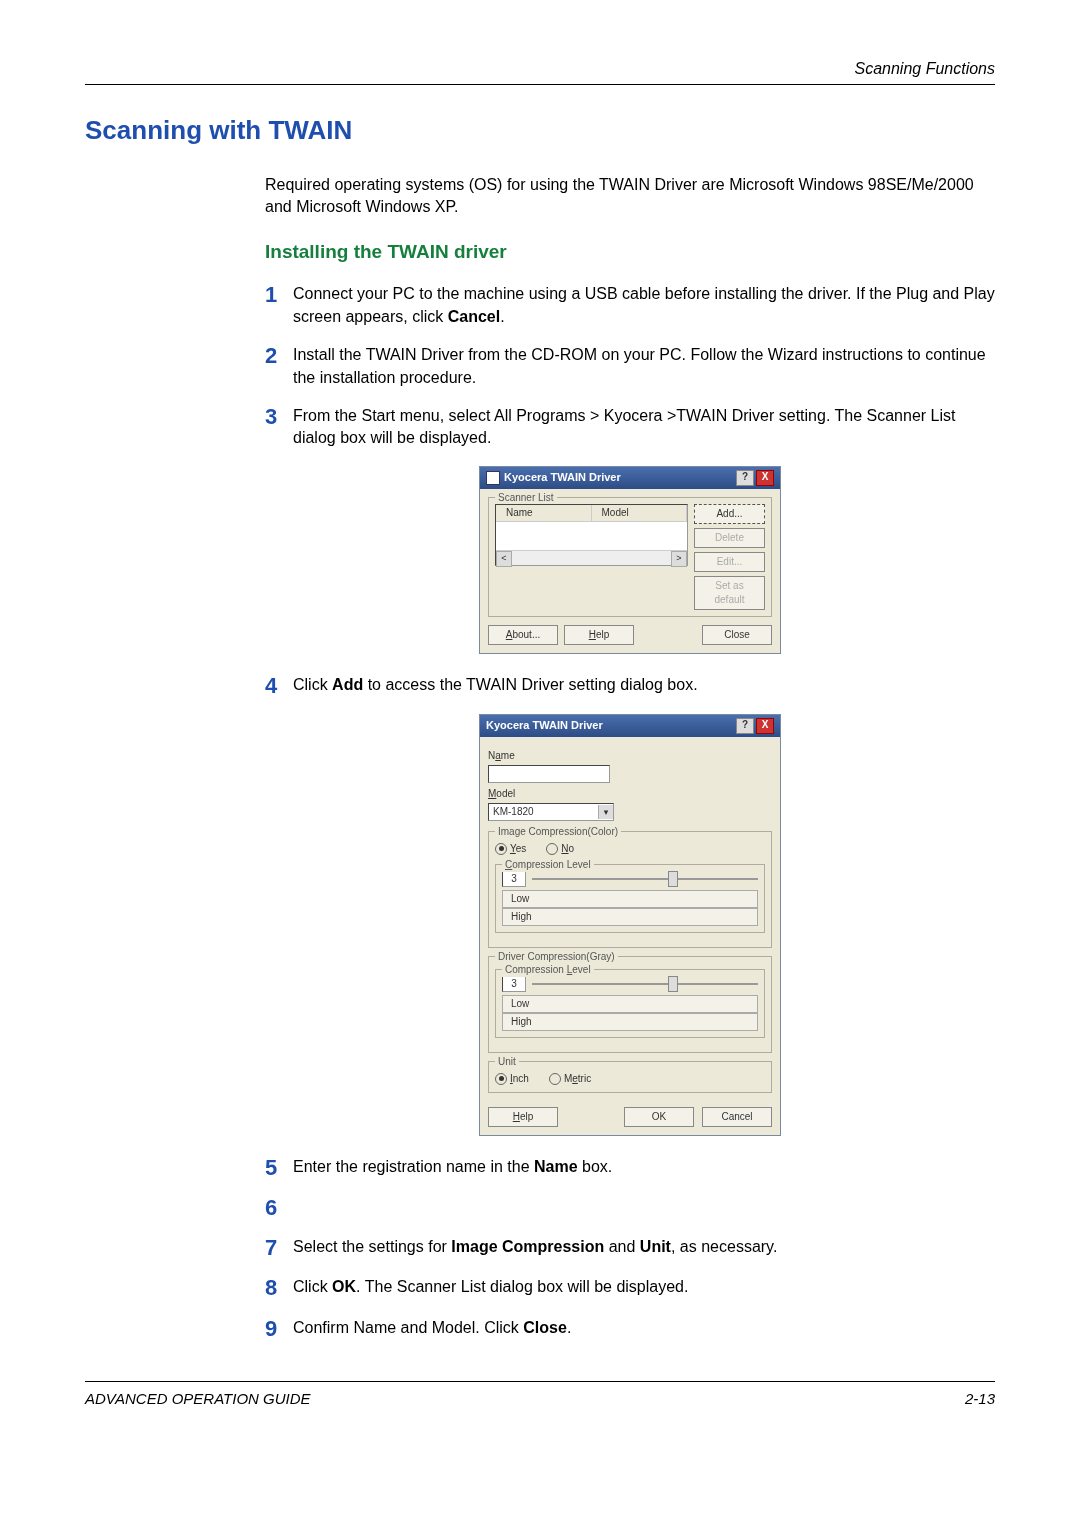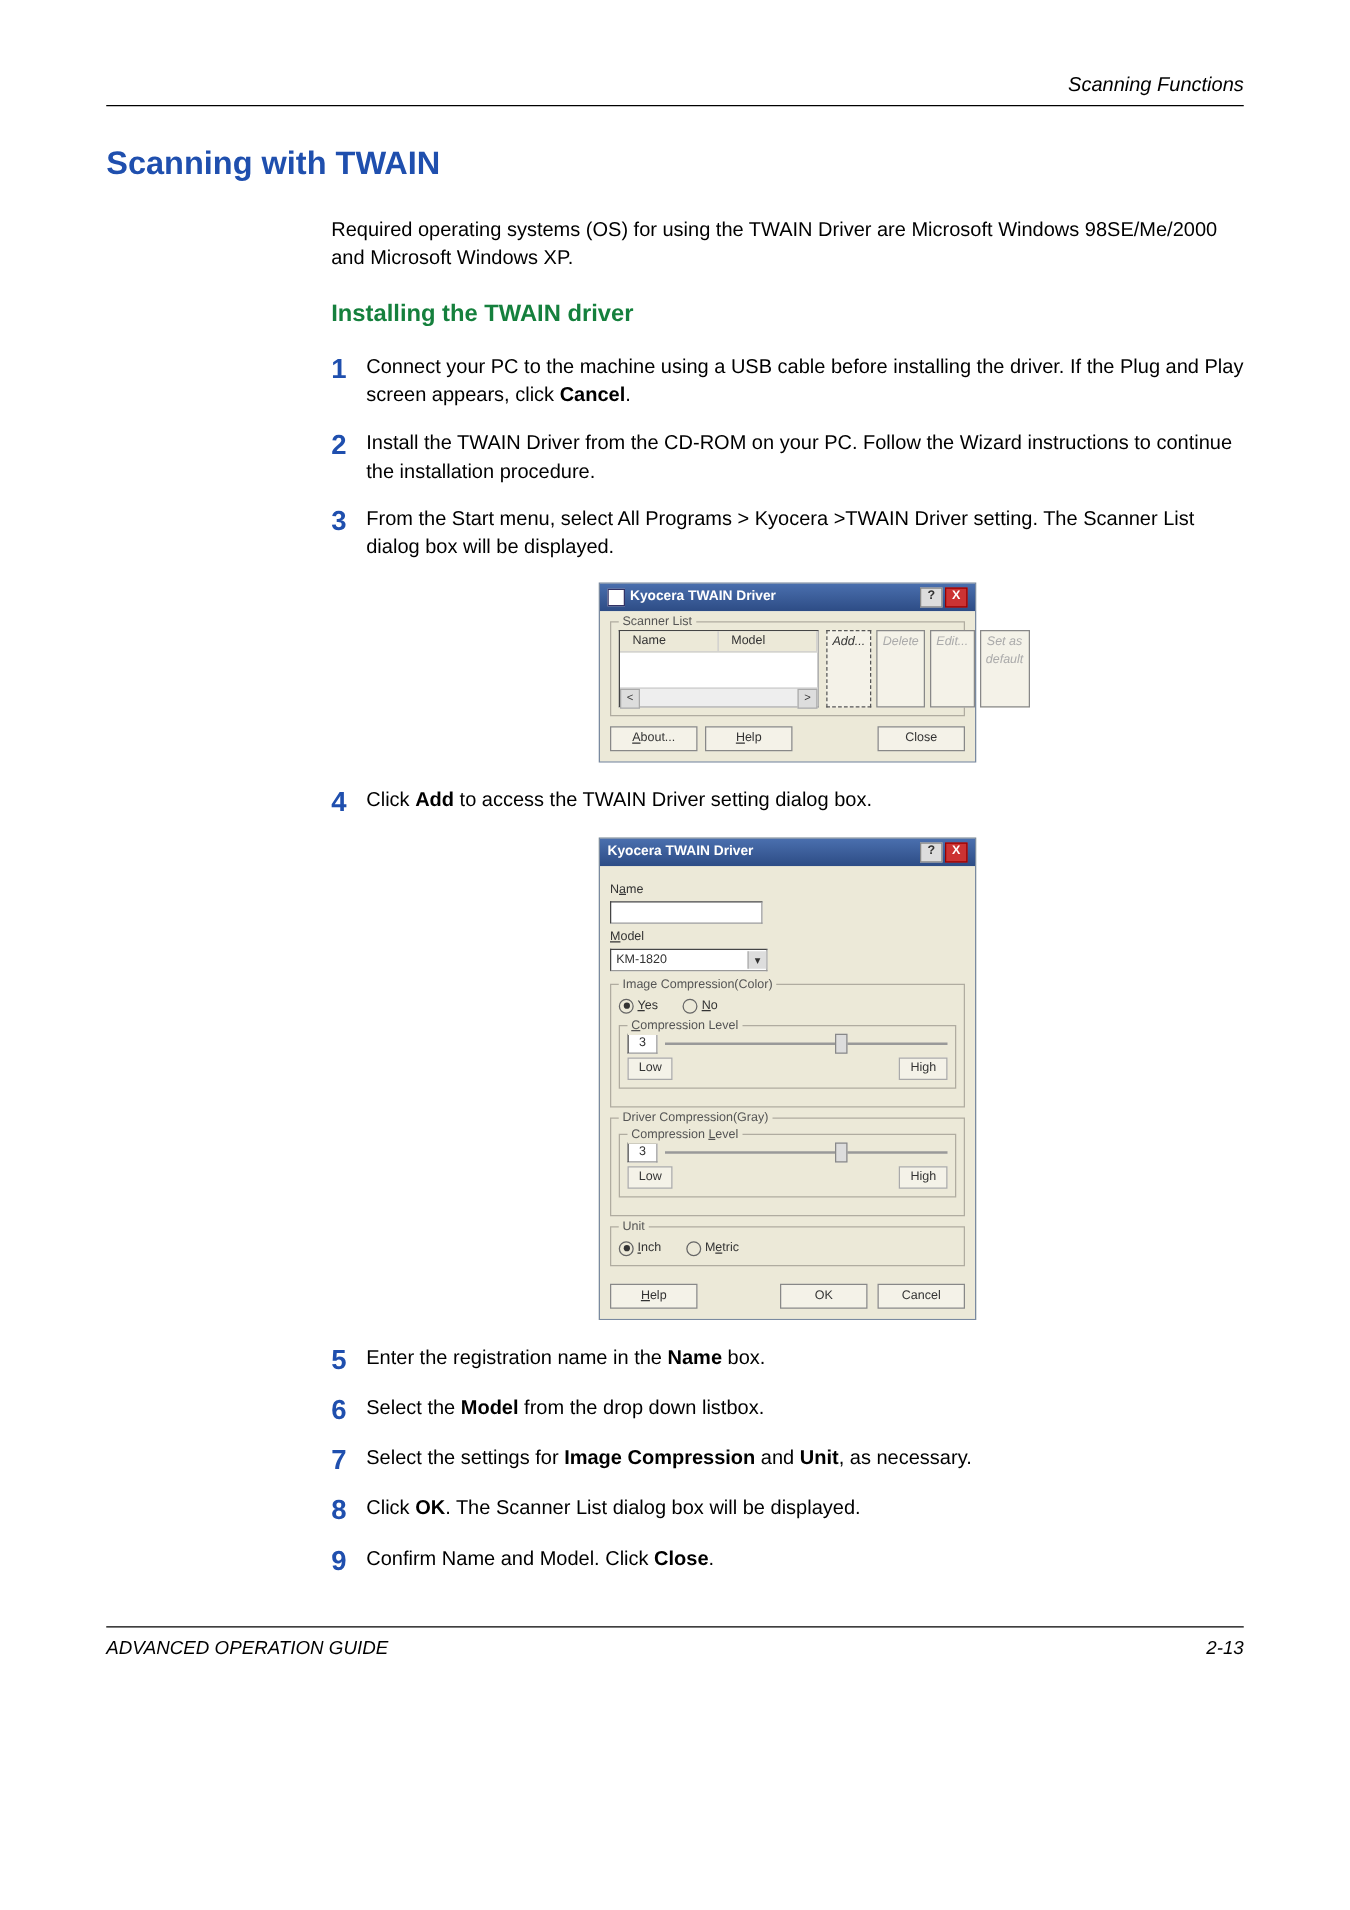--- a/index.html
+++ b/index.html
@@ -151,24 +151,23 @@
     display: flex;
     justify-content: space-between;
   }
   .lv-arrow {
     width: 14px; height:14px;
     background:#ddd; border:1px solid #aaa;
     font-size:9px; text-align:center; line-height:12px;
   }
   .btncol {
     display: flex;
-    flex-direction: row;
+    flex-direction: column;
     gap: 4px;
-    width: 104px;
-    font-style: italic;
+    width: 71px;
   }
   .winbtn {
     border: 1px solid #888;
     background: #f4f2e8;
     padding: 2px 4px;
     text-align: center;
     font-size: 10px;
     color: #333;
   }
   .winbtn.disabled { color: #aaa; }
@@ -222,21 +221,21 @@
     border:1px inset #999; background:#fff; width:22px; height:14px;
     text-align:center; font-size:10px;
   }
   .slider-track {
     flex:1; height:2px; background:#999; position:relative;
   }
   .slider-thumb {
     width:8px;height:14px; background:#ddd; border:1px solid #888;
     position:absolute; top:-7px; left:60%;
   }
-  .lowhigh { display:flex; justify-content:space-between; margin-top:3px;}
+  .lowhigh { display:flex; justify-content:space-between; margin-top:3px;flex-direction:column;}
   .smallbox {
     border:1px solid #aaa; padding:1px 8px; font-size:10px; background:#f4f2e8;
   }
   .dlg2-bottom {
     display:flex; justify-content:space-between; padding-top:6px;
   }
   .dlg2-bottom .winbtn { width: 60px; }
   .footer-hr {
     border: none;
     border-top: 1px solid #000;
@@ -430,23 +429,20 @@
 
     <div class="step">
       <div class="step-num">5</div>
       <div class="step-text">
         <span>Enter the registration name in the </span><span class="bold">Name</span><span> box.</span>
       </div>
     </div>
 
     <div class="step">
       <div class="step-num">6</div>
-      <div class="step-text">
-        <span>Select the </span><span class="bold">Model</span><span> from the drop down listbox.</span>
-      </div>
     </div>
 
     <div class="step">
       <div class="step-num">7</div>
       <div class="step-text">
         <span>Select the settings for </span><span class="bold">Image Compression</span><span> and </span><span class="bold">Unit</span><span>, as necessary.</span>
       </div>
     </div>
 
     <div class="step">

